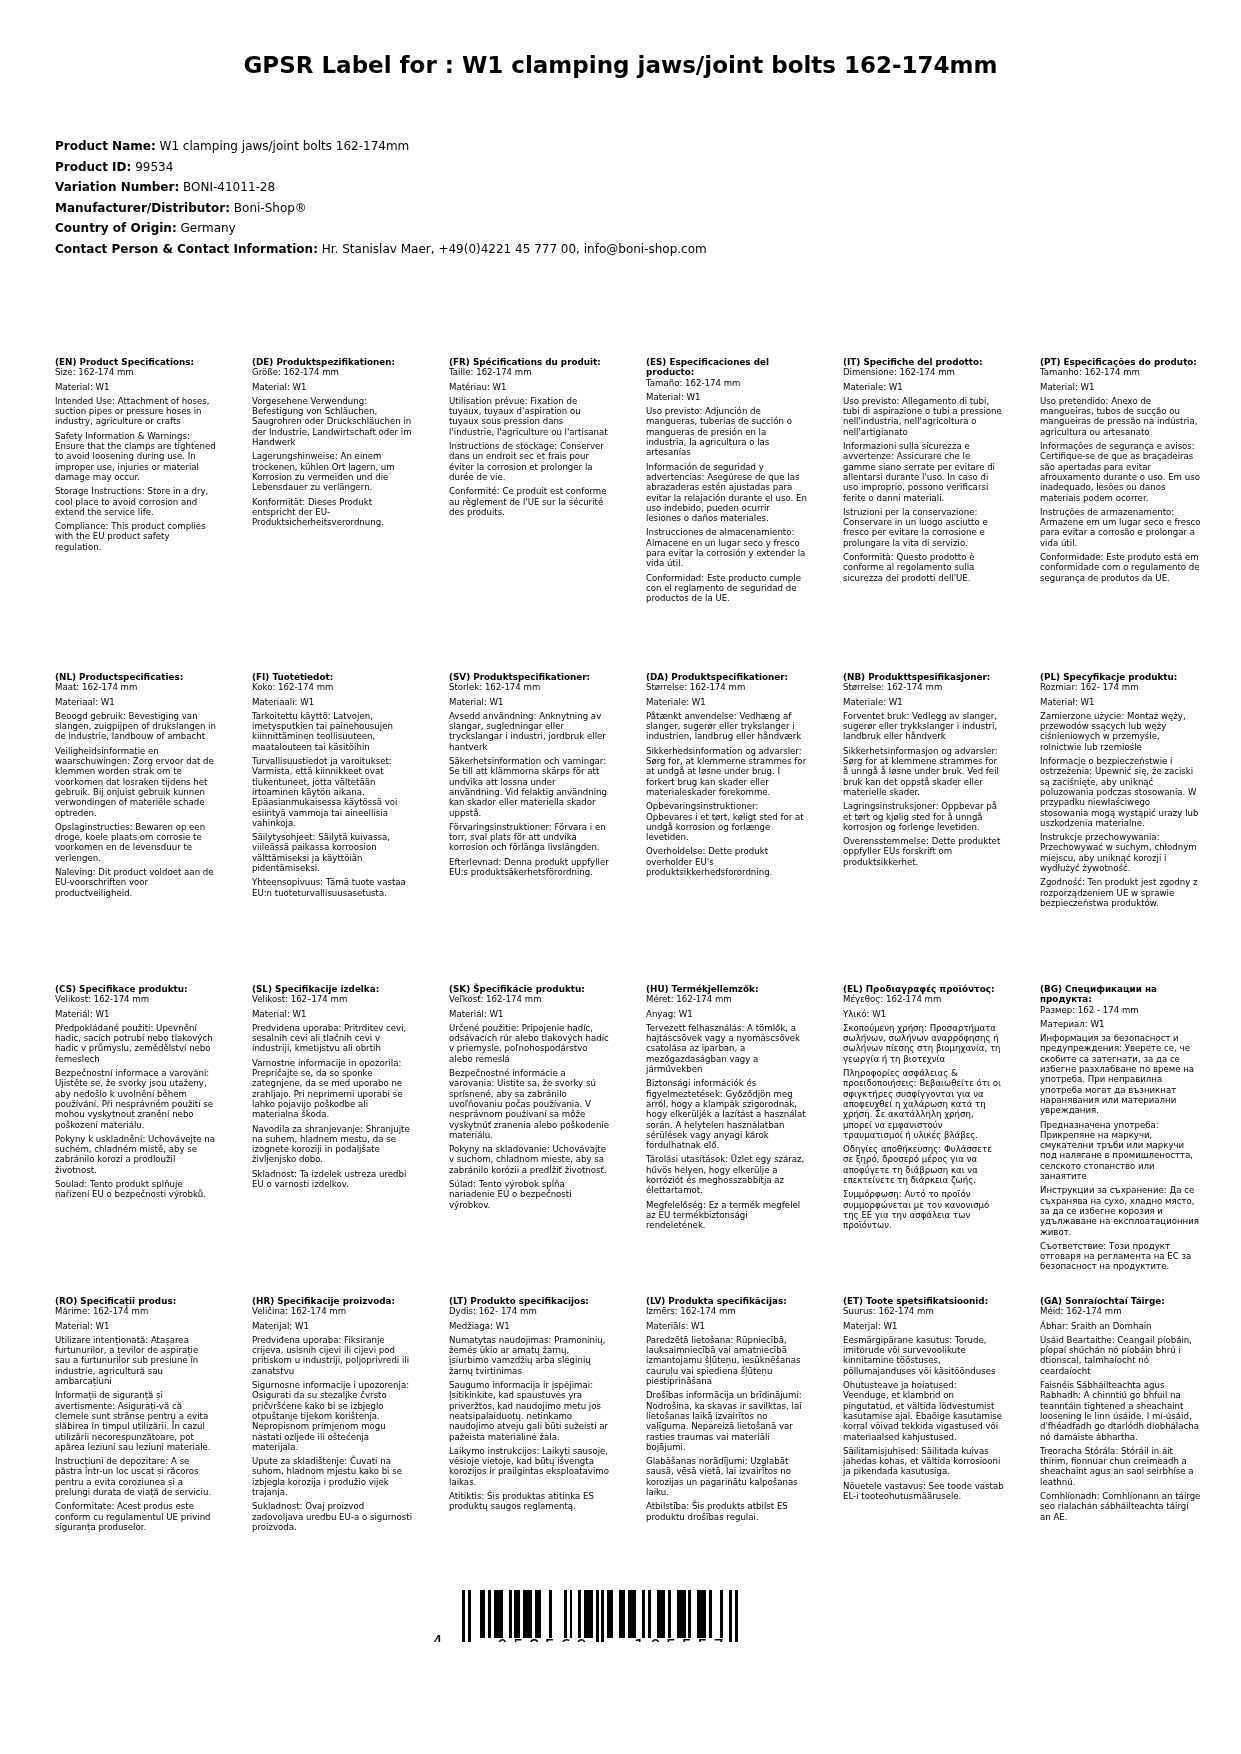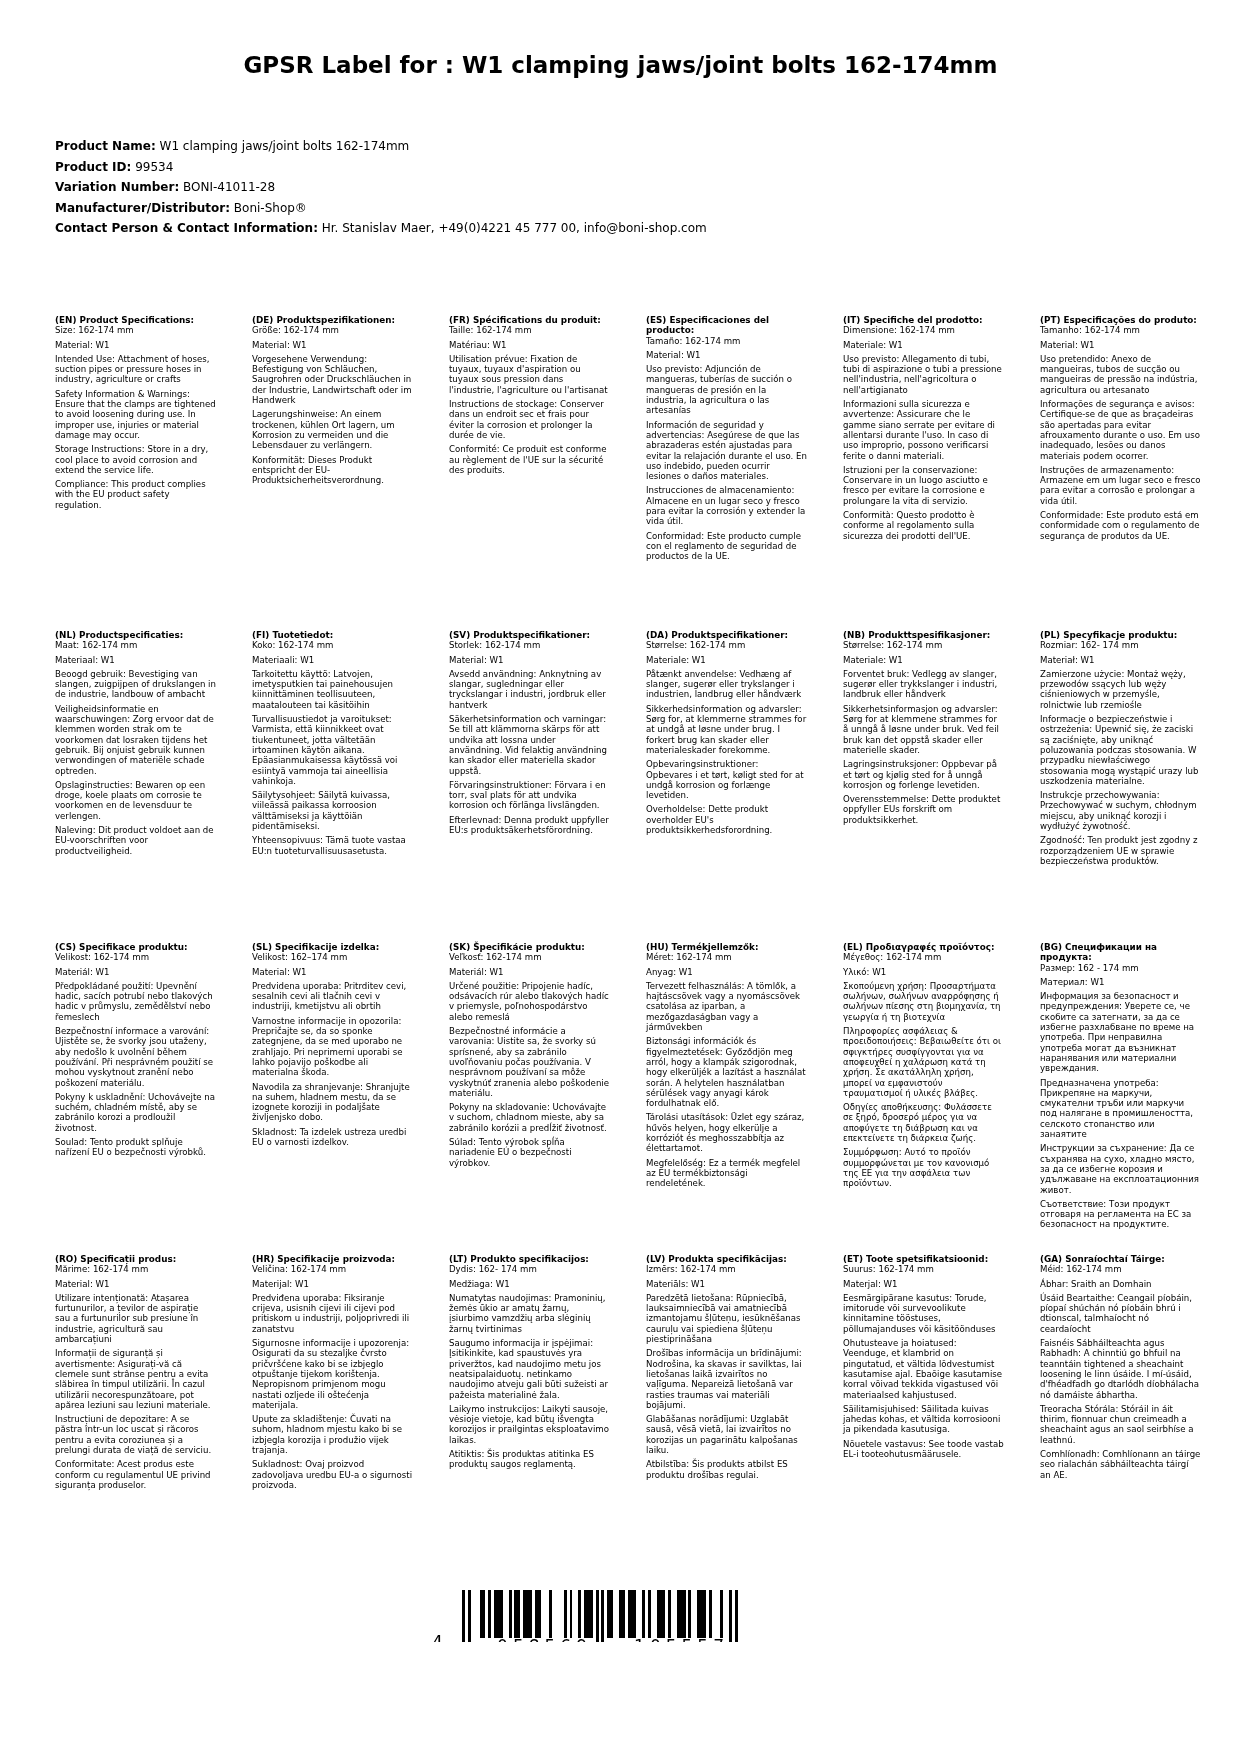--- a/index.html
+++ b/index.html
@@ -6,21 +6,21 @@
   .page{position:relative;width:1241px;height:1642px;background:#ffffff;color:#000;
         font-family:"DejaVu Sans","Liberation Sans",sans-serif;overflow:hidden;}
   .title{position:absolute;top:52px;left:0;width:100%;text-align:center;
          font-size:23px;font-weight:700;margin:0;}
   .product-info{position:absolute;top:136px;left:55px;font-size:12px;line-height:20.5px;}
   .info-row{white-space:nowrap;}
   .info-label{font-weight:700;}
   .info-value{font-weight:400;}
   .lang-grid{position:absolute;top:315px;left:55px;width:1182px;}
   .lang-row{display:grid;grid-template-columns:repeat(6,197px);}
-  .lang-row.r1{height:315px;}
+  .lang-row.r1{height:315px;margin-top:42px;}
   .lang-row.r2{height:312px;}
   .lang-row.r3{height:312px;}
   .lang-row.r4{height:330px;}
   .lang-block{padding-right:36px;font-size:8.6px;line-height:10.3px;}
   .lang-title{font-weight:700;font-size:8.8px;margin:0;}
   .lang-p{margin:4px 0 0 0;}
   .lang-p.first{margin-top:0;}
   .barcode{position:absolute;left:430px;top:1590px;width:312px;height:74px;}
   .barcode svg{position:absolute;left:32px;top:0;}
   .bc-digit{position:absolute;font-size:17px;letter-spacing:5px;font-weight:400;}
@@ -35,20 +35,21 @@
 
 <div class="page">
 
   <h1 class="title">GPSR Label for : W1 clamping jaws/joint bolts 162-174mm</h1>
 
   <div class="product-info">
       <div class="info-row"><span class="info-label">Product Name:</span><span class="info-value"> W1 clamping jaws/joint bolts 162-174mm</span></div>
       <div class="info-row"><span class="info-label">Product ID:</span><span class="info-value"> 99534</span></div>
       <div class="info-row"><span class="info-label">Variation Number:</span><span class="info-value"> BONI-41011-28</span></div>
       <div class="info-row"><span class="info-label">Manufacturer/Distributor:</span><span class="info-value"> Boni-Shop®</span></div>
+      <div class="info-row"><span class="info-label">Country of Origin:</span><span class="info-value"> Germany</span></div>
       <div class="info-row"><span class="info-label">Contact Person &amp; Contact Information:</span><span class="info-value"> Hr. Stanislav Maer, +49(0)4221 45 777 00, info@boni-shop.com</span></div>
     </div>
 
   <div class="lang-grid">
       <div class="lang-row r1">
         <div class="lang-block">
           <div class="lang-title">(EN) Product Specifications:</div>
           <p class="lang-p first">Size: 162-174 mm</p>
           <p class="lang-p">Material: W1</p>
           <p class="lang-p">Intended Use: Attachment of hoses, suction pipes or pressure hoses in industry, agriculture or crafts</p>

